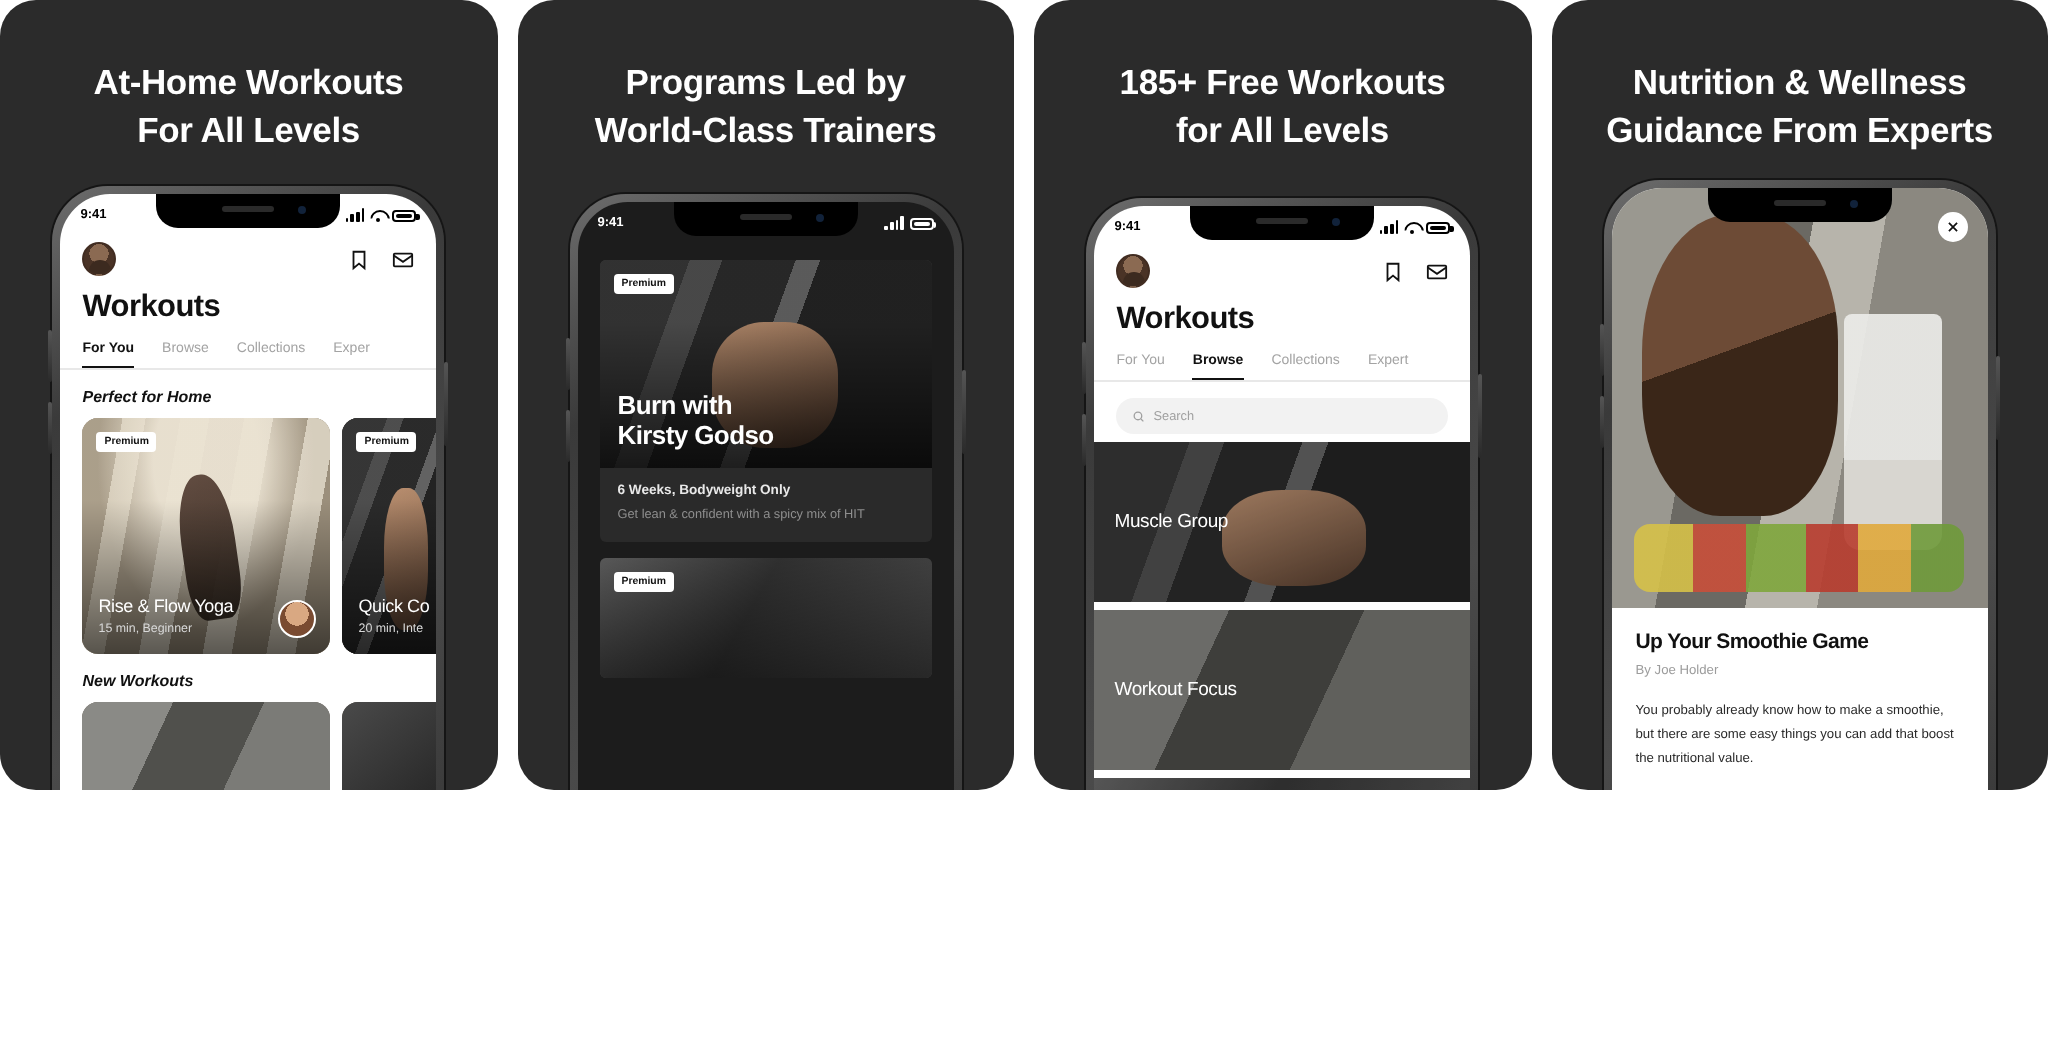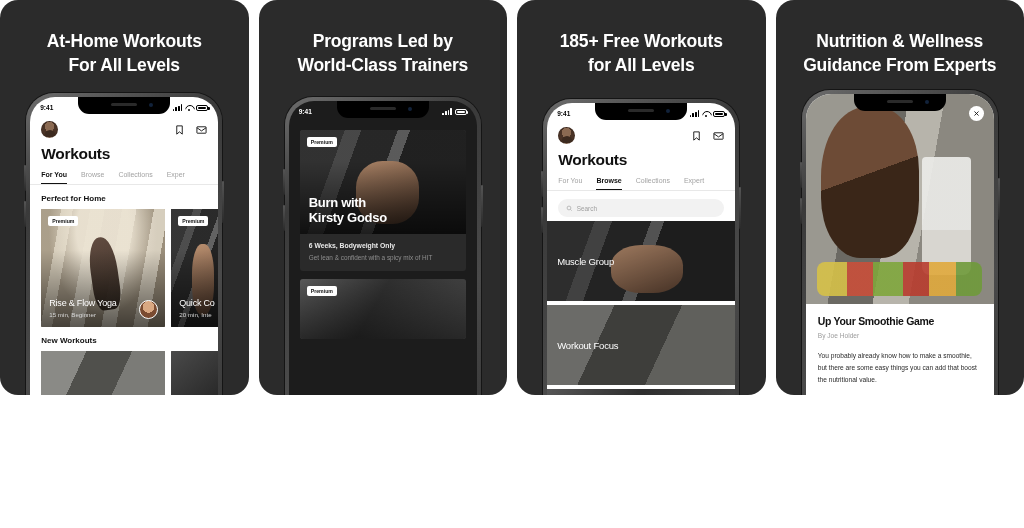--- a/index.html
+++ b/index.html
@@ -127,25 +127,25 @@
   .tabs {
     display:flex; gap: 14px; padding: 0 11px;
     margin-top: 8px; font-size: 7px; position: relative; z-index:20;
     border-bottom: 1px solid #e8e8e8;
   }
   .tab { padding-bottom: 5px; color:#a3a3a3; white-space:nowrap; }
   .tab.active { color:#111; font-weight:bold; border-bottom: 1.6px solid #111; }
 
   
   .content { position:relative; }
-  .sec-title { font-size: 8px; font-weight: bold; color:#111; padding: 9px 11px 6px; }
+  .sec-title { font-size: 8px; font-weight: bold; color:#111; padding: 9px 11px 6px; font-style: italic; }
   .card-row { display:flex; gap:6px; padding-left: 11px; }
   .wk-card {
     position:relative; width: 124px; height: 118px; flex:none;
-    border-radius: 1px; overflow:hidden; background:#6a6055;
+    border-radius: 8px; overflow:hidden; background:#6a6055;
   }
   .wk-card.narrow { width: 60px; }
   .wk-card .img { position:absolute; inset:0; }
   .wk-card .shade {
     position:absolute; inset:0;
     background: linear-gradient(to bottom, rgba(0,0,0,.08) 35%, rgba(0,0,0,.62) 100%);
   }
   .pill {
     position:absolute; top:7px; left:7px; background:#fff; color:#111;
     font-size:5.2px; font-weight:bold; padding:2px 4px; border-radius:2px;

